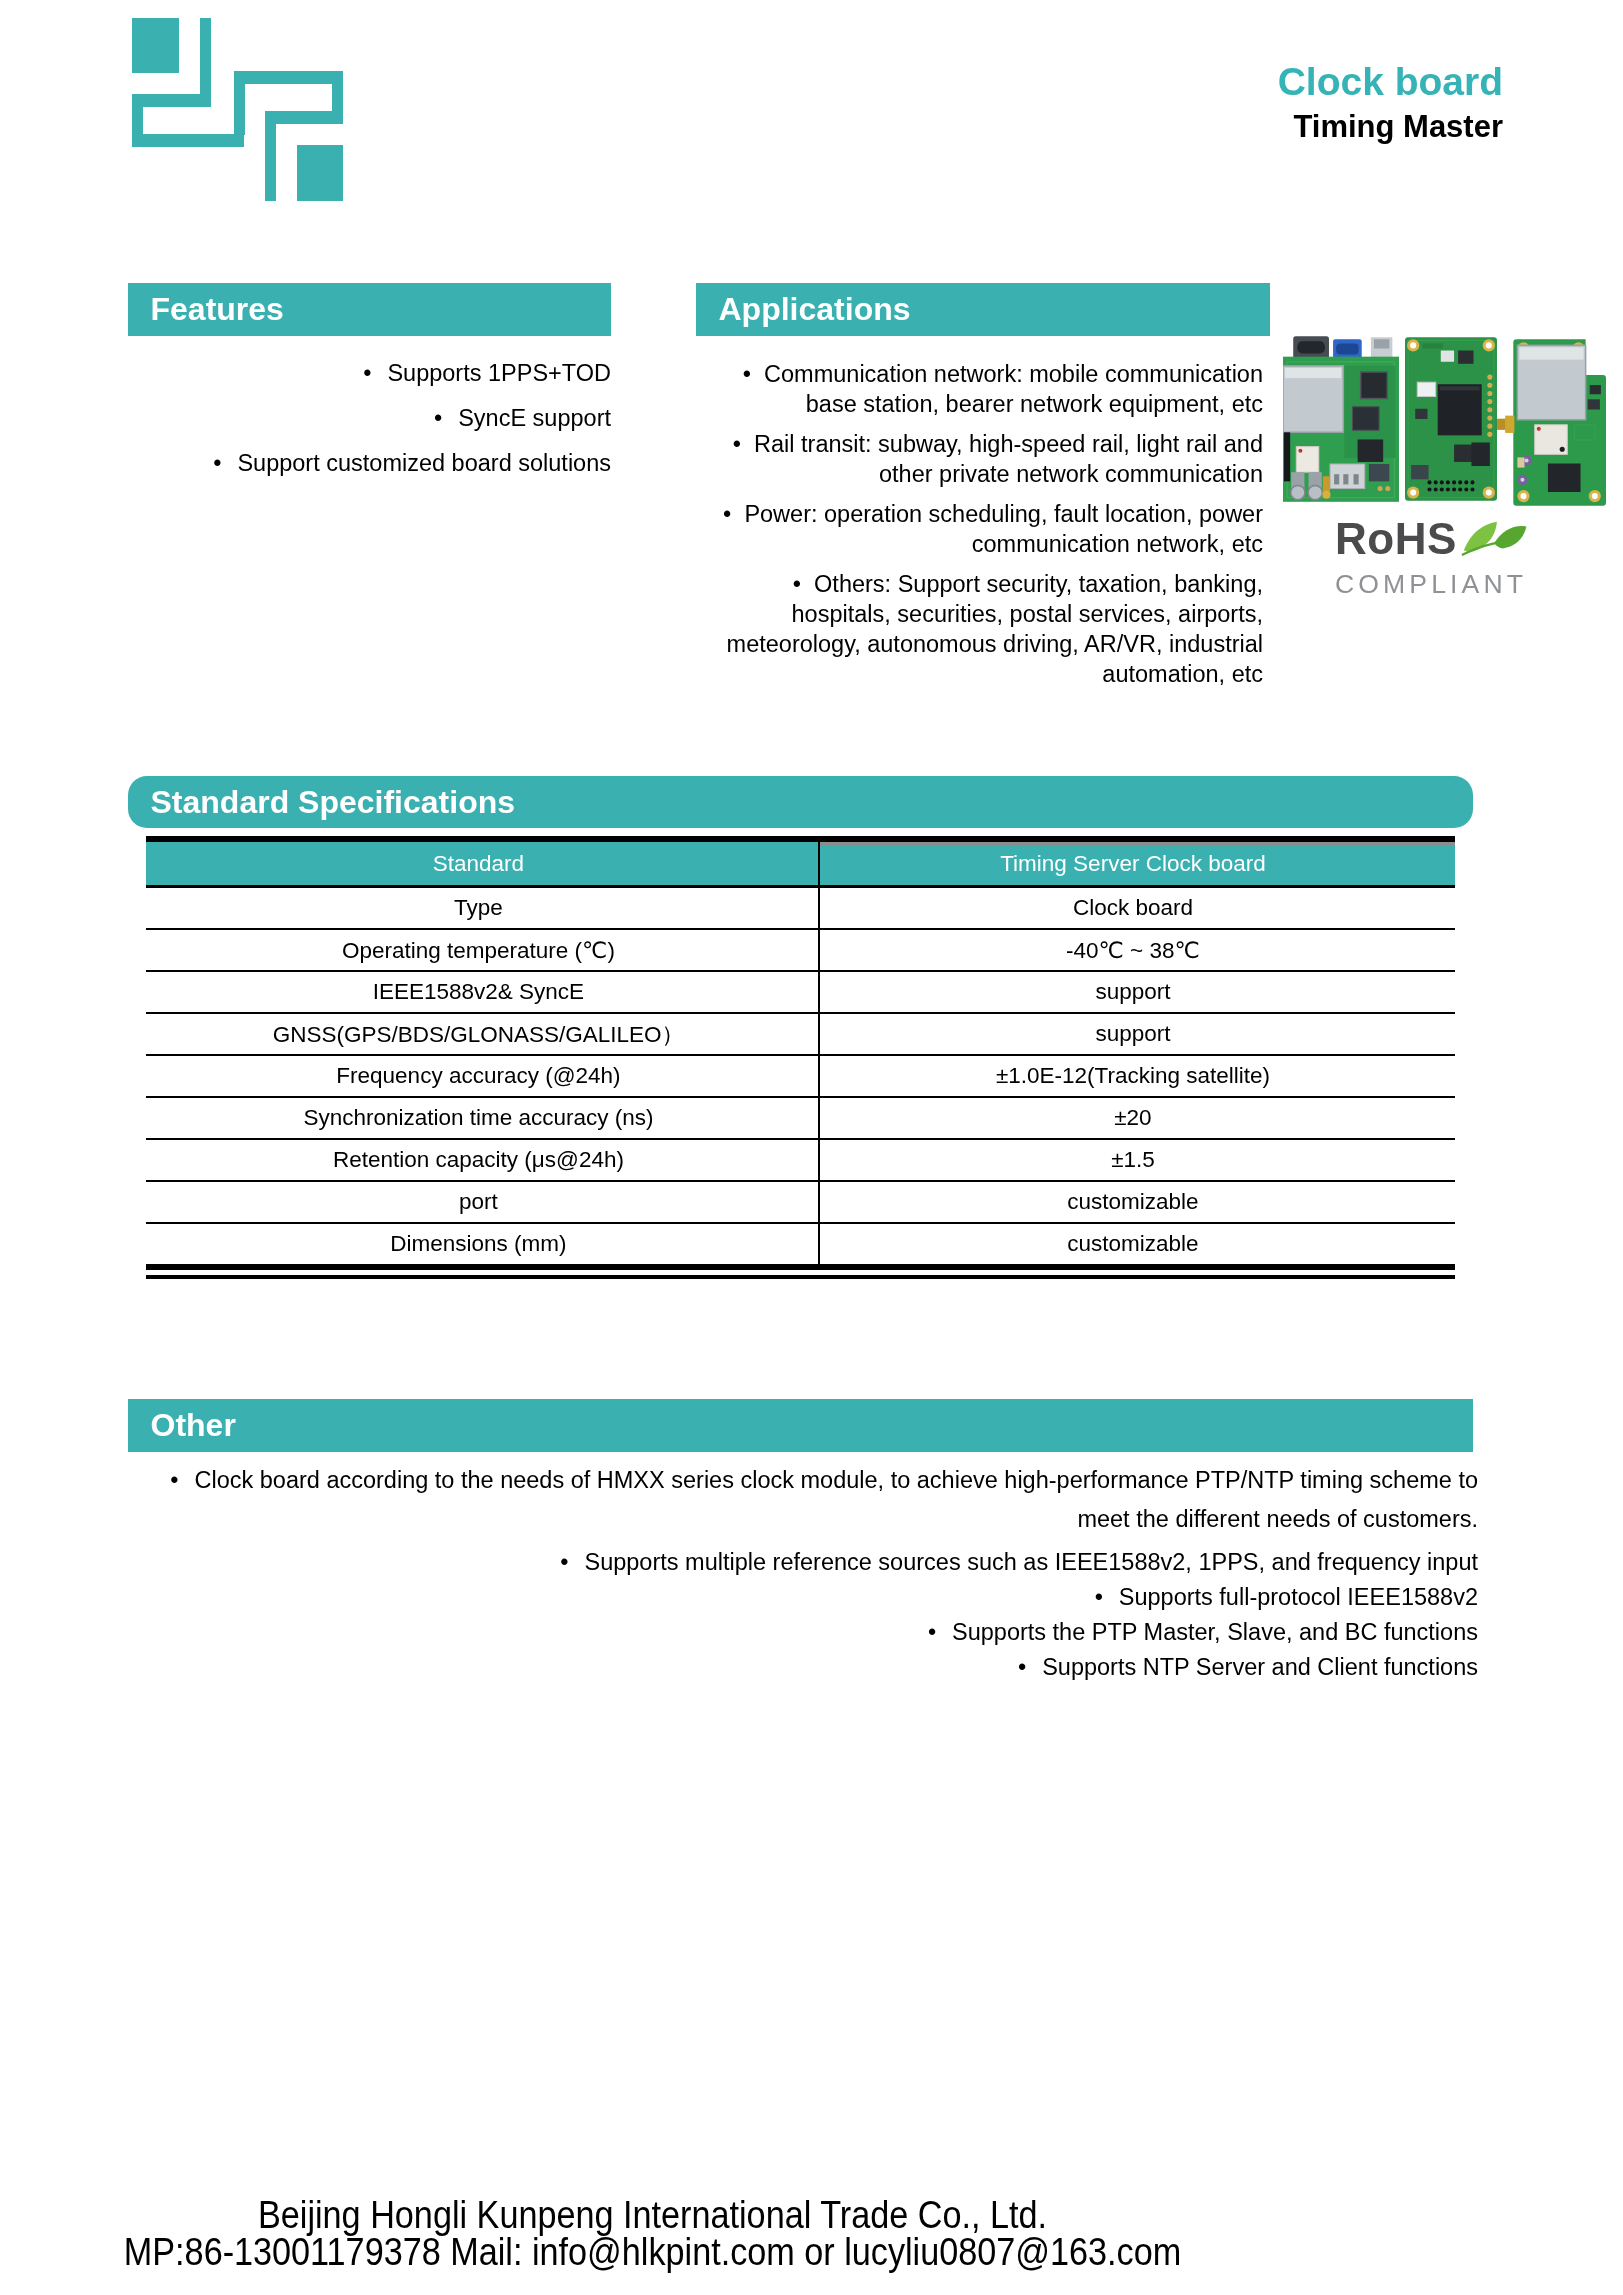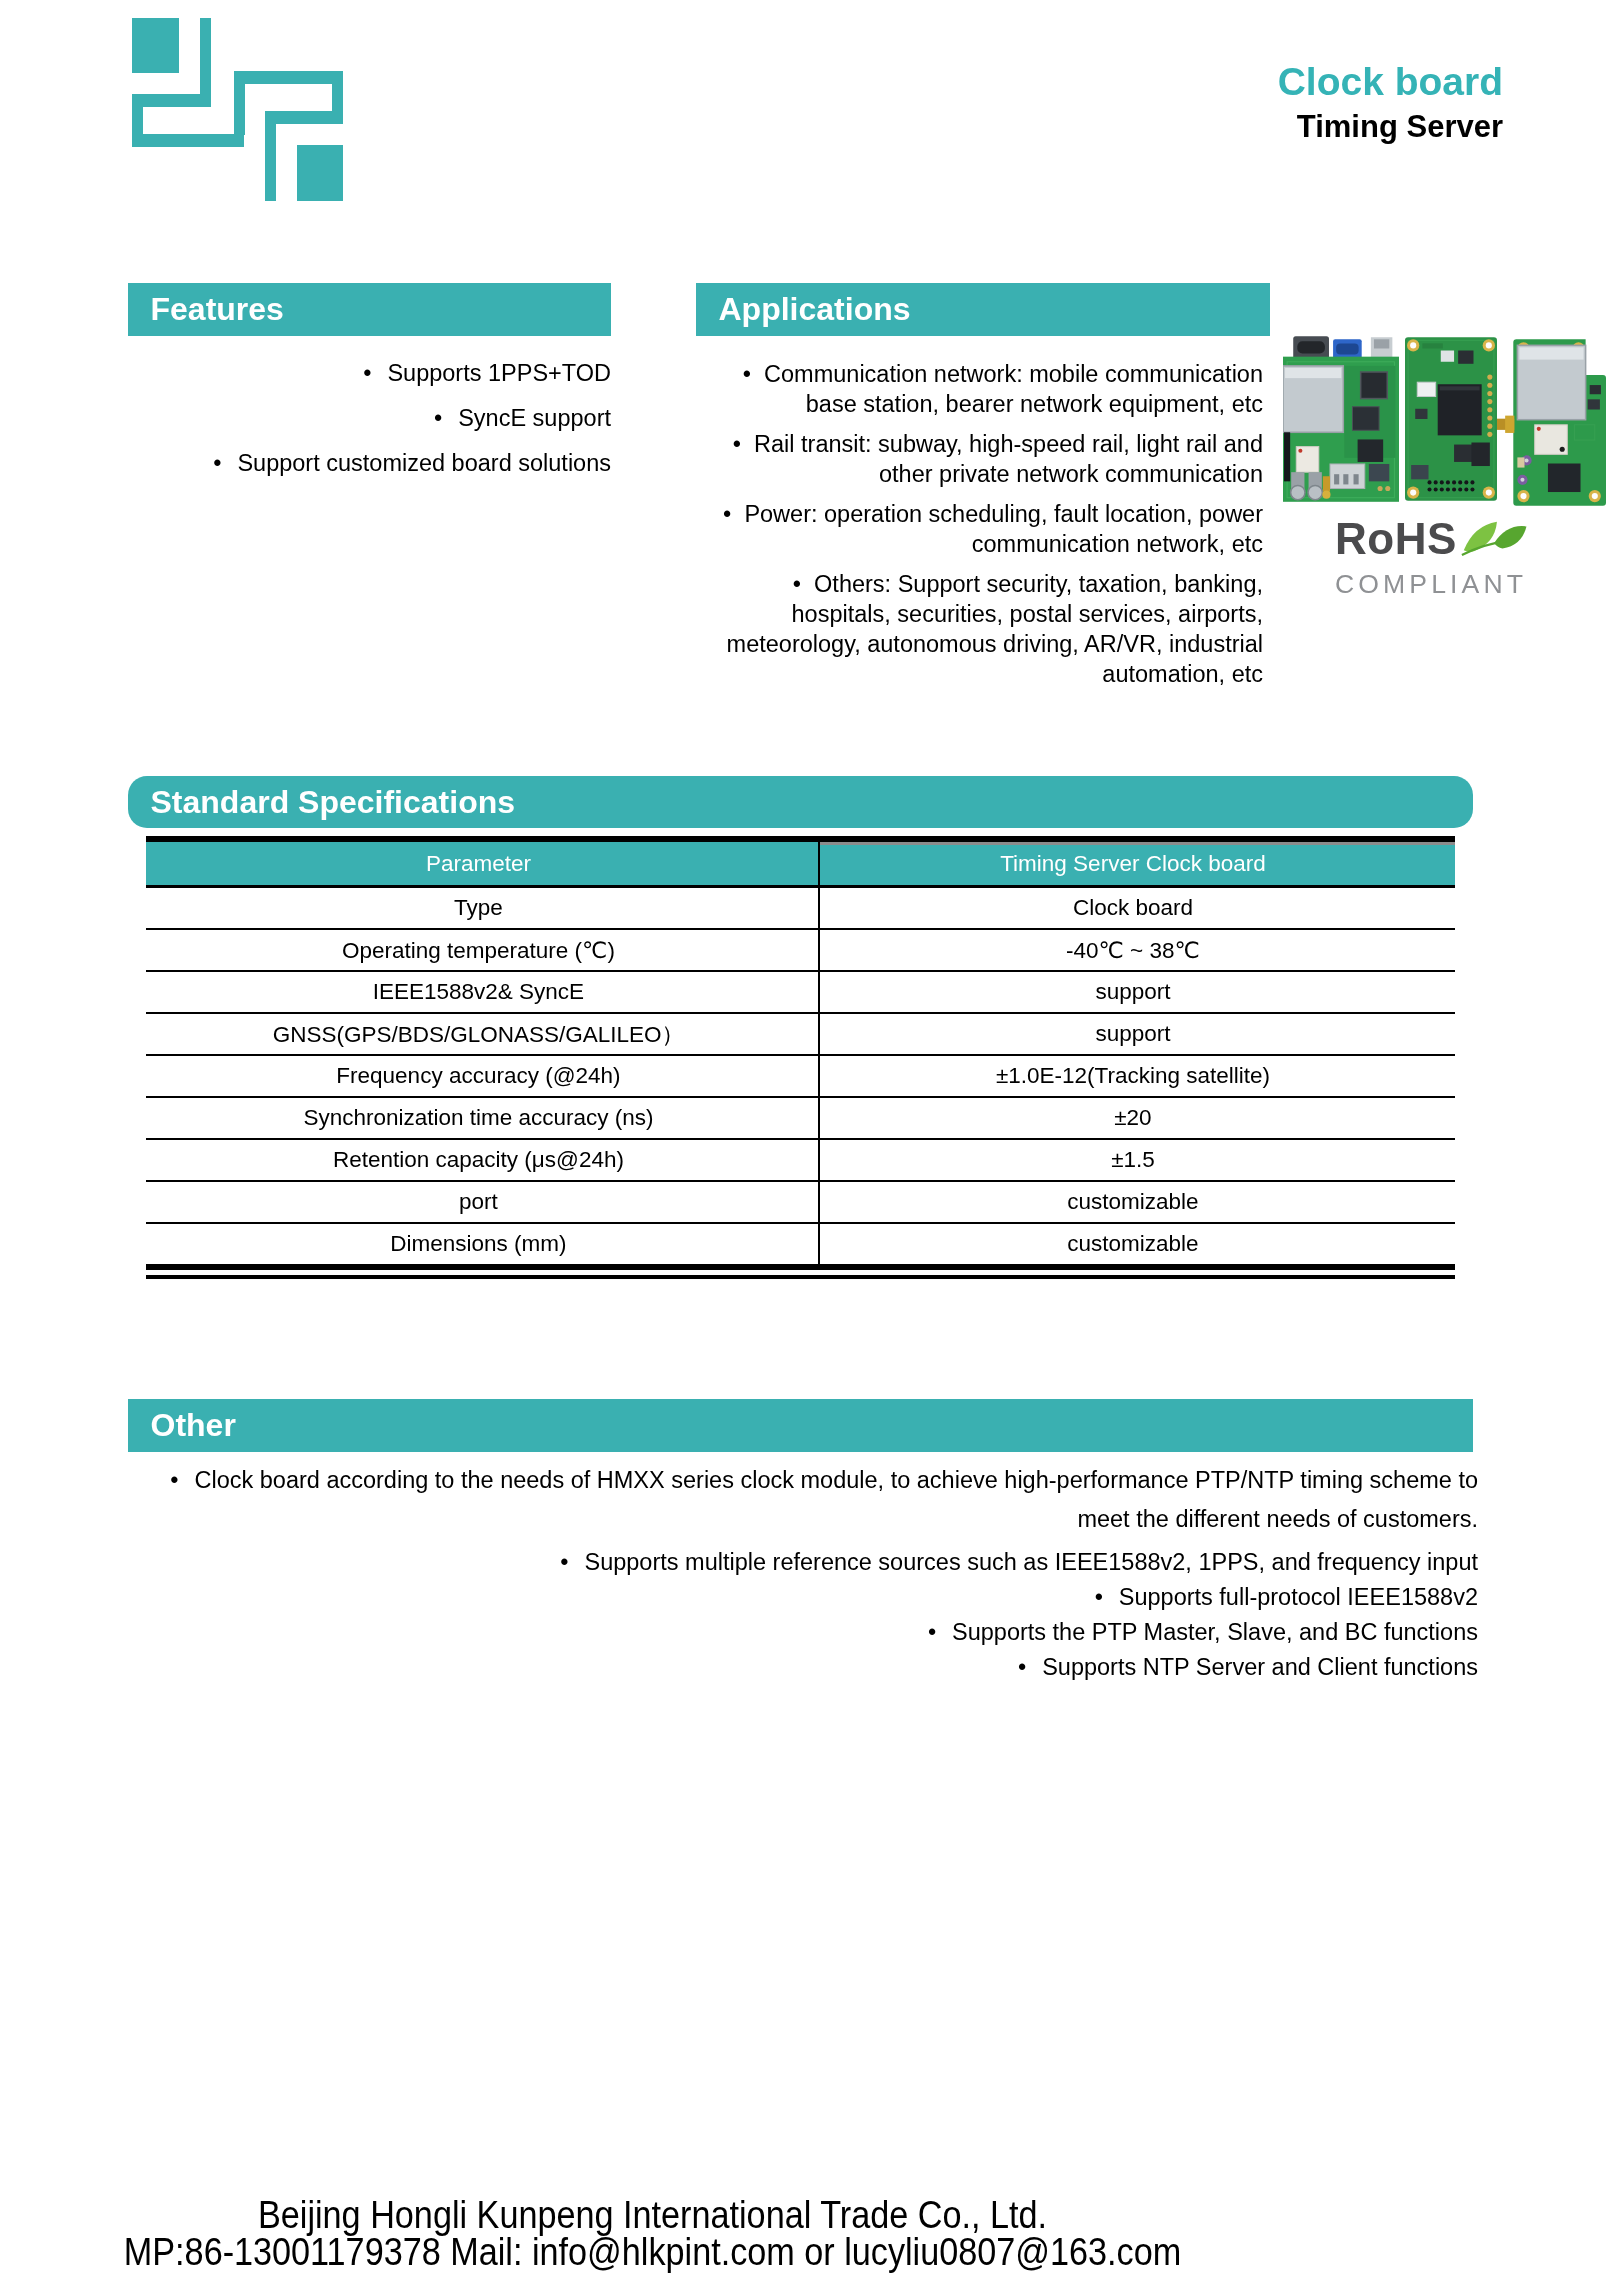--- a/index.html
+++ b/index.html
@@ -73,21 +73,21 @@
       <rect x="199" y="103" width="21" height="125"></rect>
       <rect x="390" y="103" width="22" height="79"></rect>
       <rect x="260" y="182" width="152" height="25"></rect>
       <rect x="260" y="182" width="22" height="175"></rect>
       <rect x="322" y="248" width="90" height="109"></rect>
     </g>
   </svg>
 
   <div class="title-block">
     <div class="doc-title">Clock board</div>
-    <div class="doc-subtitle">Timing Server</div>
+    <div class="doc-subtitle">Timing Master</div>
   </div>
 
   <section class="features">
     <div class="bar">Features</div>
     <div class="bullet-list feat-list">
       <p>Supports 1PPS+TOD</p>
       <p>SyncE support</p>
       <p>Support customized board solutions</p>
     </div>
   </section>
@@ -226,21 +226,21 @@
       </svg>
     </div>
     <div class="rohs-sub">COMPLIANT</div>
   </div>
 
   <section>
     <div class="bar specs-banner">Standard Specifications</div>
     <div class="spec-table">
       <div class="t-gray"></div>
       <div class="t-row t-head">
-        <div class="t-cell">Parameter</div>
+        <div class="t-cell">Standard</div>
         <div class="t-cell c2">Timing Server Clock board</div>
       </div>
       <div class="t-row">
         <div class="t-cell">Type</div>
         <div class="t-cell c2">Clock board</div>
       </div>
       <div class="t-row">
         <div class="t-cell">Operating temperature (℃)</div>
         <div class="t-cell c2">-40℃ ~ 38℃</div>
       </div>

